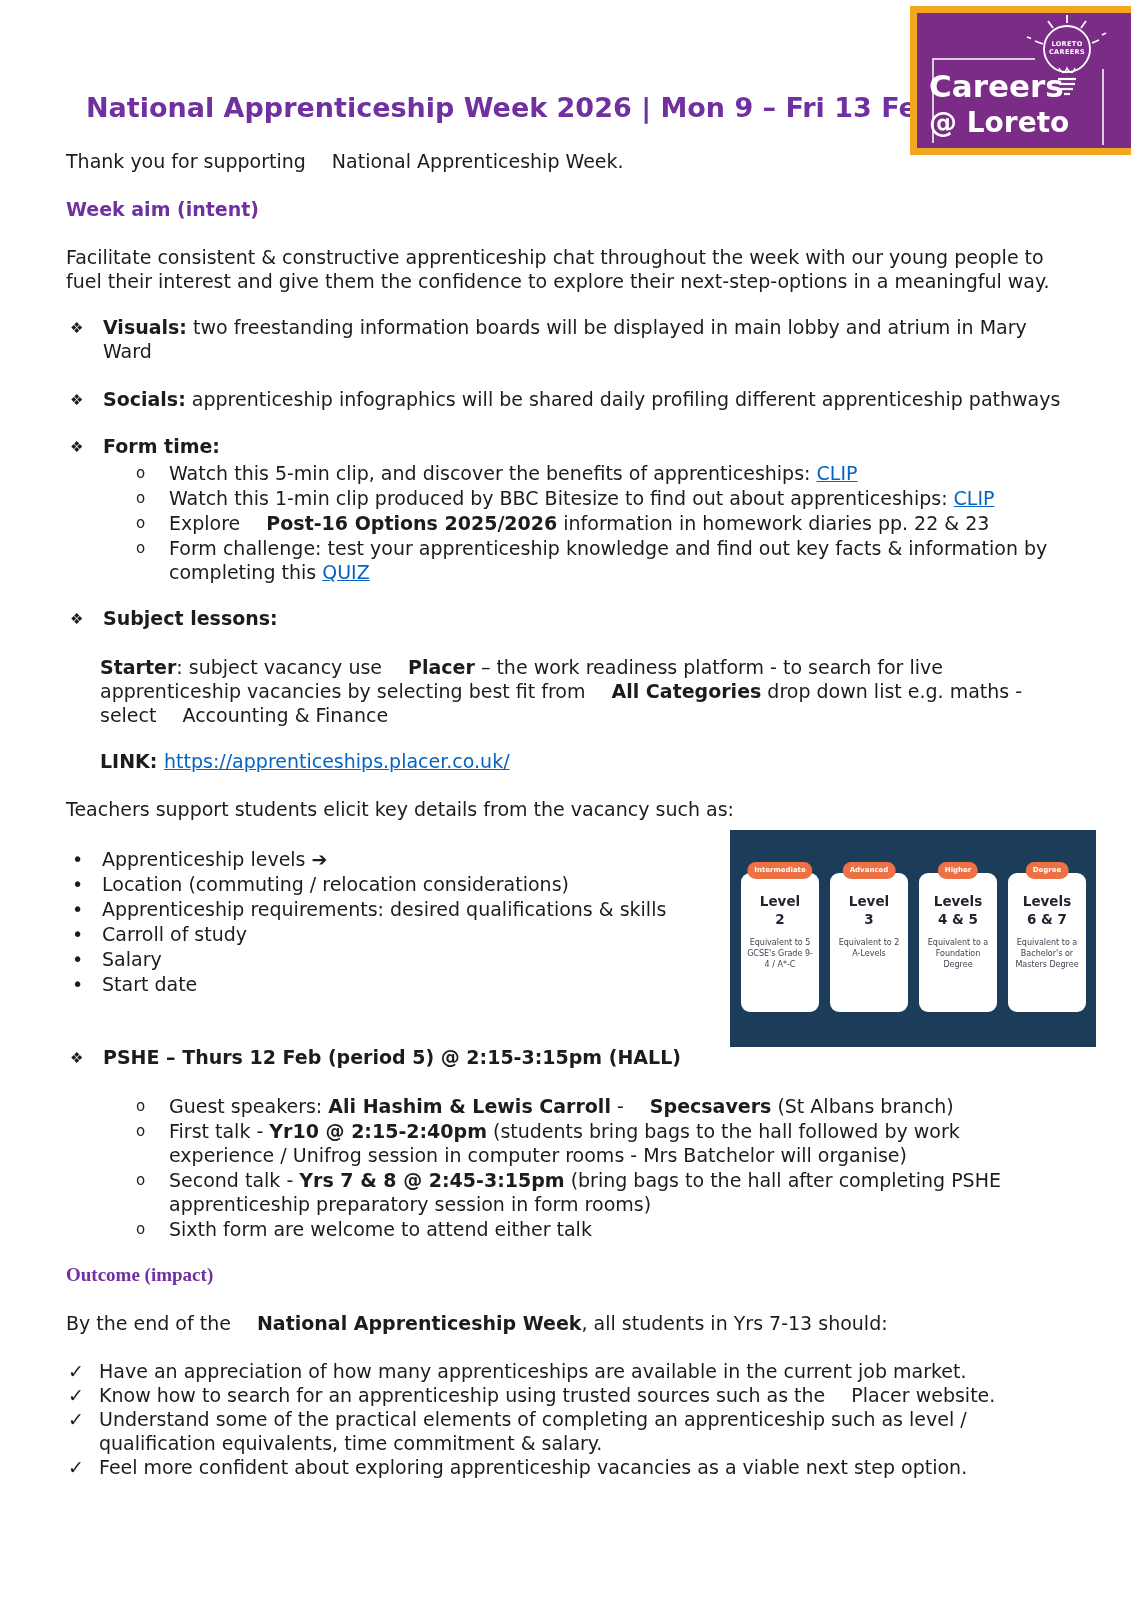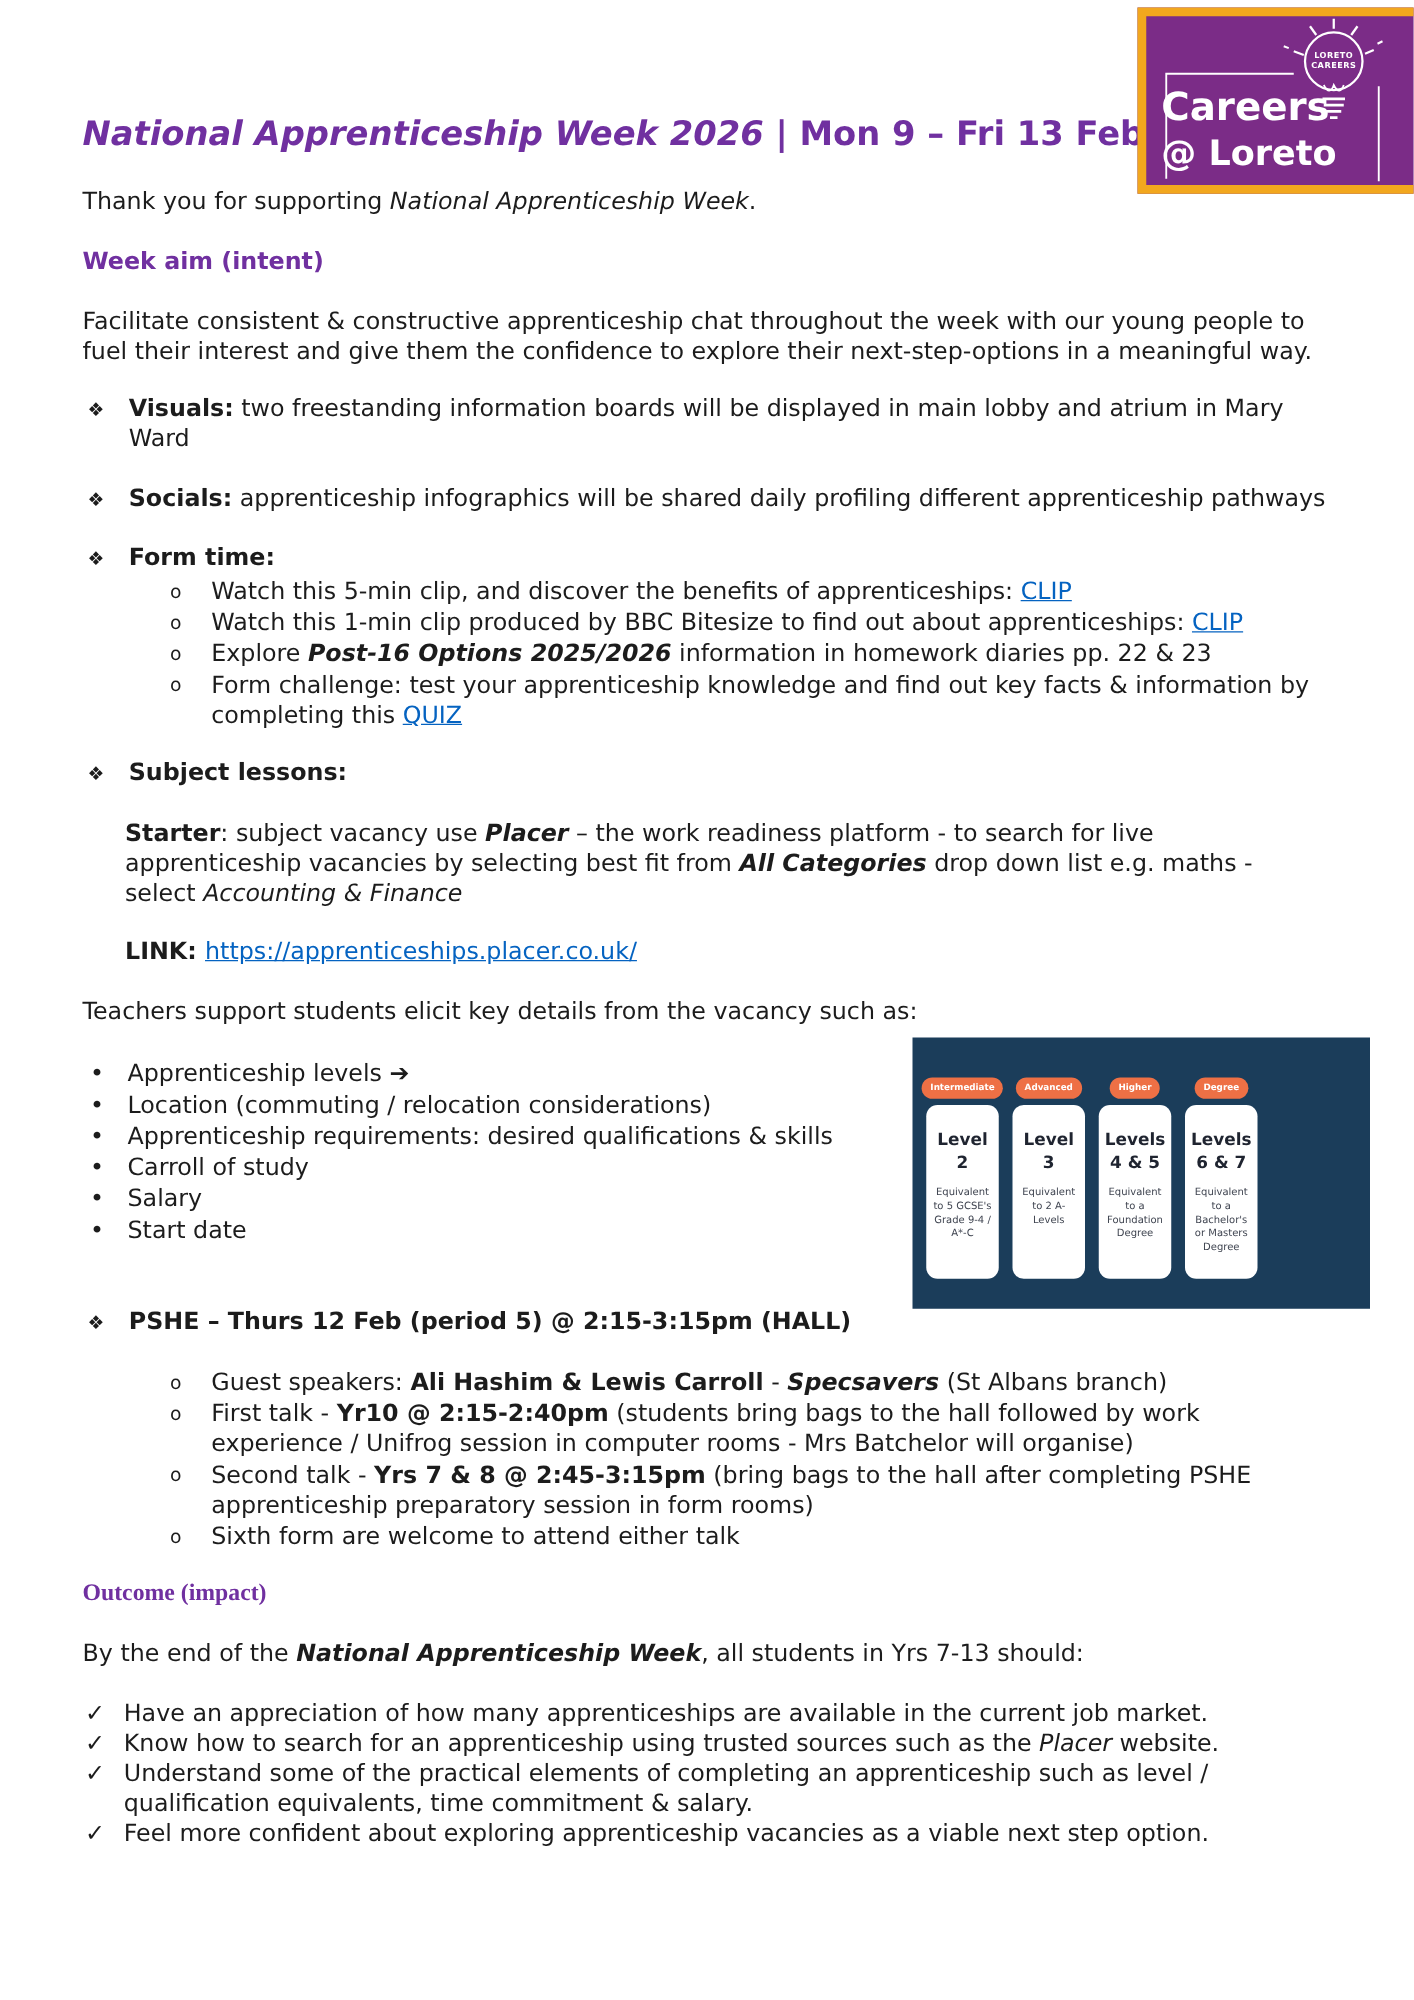--- a/index.html
+++ b/index.html
@@ -1,20 +1,20 @@
 <!DOCTYPE html>
 <html><head>
 <meta charset="utf-8">
 <style>
   html,body{margin:0;padding:0;background:#fff;}
   .page{position:relative;width:1131px;height:1600px;background:#fff;overflow:hidden;
         font-family:"DejaVu Sans","Liberation Sans",sans-serif;font-size:19px;line-height:24px;color:#1c1c1c;}
   .content{padding:0 60px 0 66px;}
   .b{font-weight:bold;}
-  .i{font-style:italic;}
+  .i{margin-left:20px;}
   .link{color:#0563C1;text-decoration:underline;cursor:pointer;}
   .title{margin:92px 0 0 0;font-size:27px;line-height:31px;color:#7030A0;}
   .intro{margin:26px 0 0 0;}
   h2{margin:24px 0 0 0;font-size:19px;line-height:24px;color:#7030A0;font-weight:bold;}
   .para{margin:24px 0 0 0;max-width:985px;}
   .dia{display:flex;margin:24px 0 0 4px;}
   .dia.tight{margin-top:22px;}
   .dia .m-dia{width:33px;flex:none;font-size:15px;padding-top:1px;}
   .dia .txt{max-width:975px;}
   .olist{margin:2px 0 0 70px;}
@@ -30,22 +30,22 @@
   .pshe{margin-top:48px;}
   .clist{margin:24px 0 0 2px;}
   .c-row{display:flex;}
   .m-chk{width:31px;flex:none;}
   .c-row .txt{max-width:960px;}
   .outcome-h{margin-top:22px;font-family:Liberation Serif, serif;}
 
   
   .levels{position:absolute;left:730px;top:830px;width:366px;height:217px;background:#1B3D5A;
           display:flex;gap:11px;padding:32px 10px 0 11px;box-sizing:border-box;}
-  .cardwrap{position:relative;width:58px;flex:none;}
-  .card{margin-top:22px;height:139px;background:#fff;border-radius:9px;box-sizing:border-box;padding-top:19px;}
+  .cardwrap{position:relative;width:78px;flex:none;}
+  .card{margin-top:11px;height:139px;background:#fff;border-radius:9px;box-sizing:border-box;padding-top:19px;}
   .pill{position:absolute;top:0;left:50%;transform:translateX(-50%);background:#EE7045;color:#fff;
         font-size:7px;font-weight:bold;line-height:7px;padding:5px 7px;border-radius:9px;white-space:nowrap;z-index:2;}
   .card-title{font-size:13.5px;font-weight:bold;text-align:center;color:#1f2430;line-height:18px;}
   .card-desc{font-size:8px;color:#3f4450;text-align:center;line-height:11px;margin-top:9px;padding:0 5px;}
 
   
   .logo{position:absolute;left:910px;top:6px;width:256px;height:149px;background:#7B2C87;
         border:7px solid #F2A71E;box-sizing:border-box;}
   .logo-careers{position:absolute;left:12px;top:56px;font-size:31px;line-height:34px;font-weight:bold;color:#fff;}
   .logo-loreto{position:absolute;left:12px;top:94px;font-size:28px;line-height:32px;font-weight:bold;color:#fff;}

